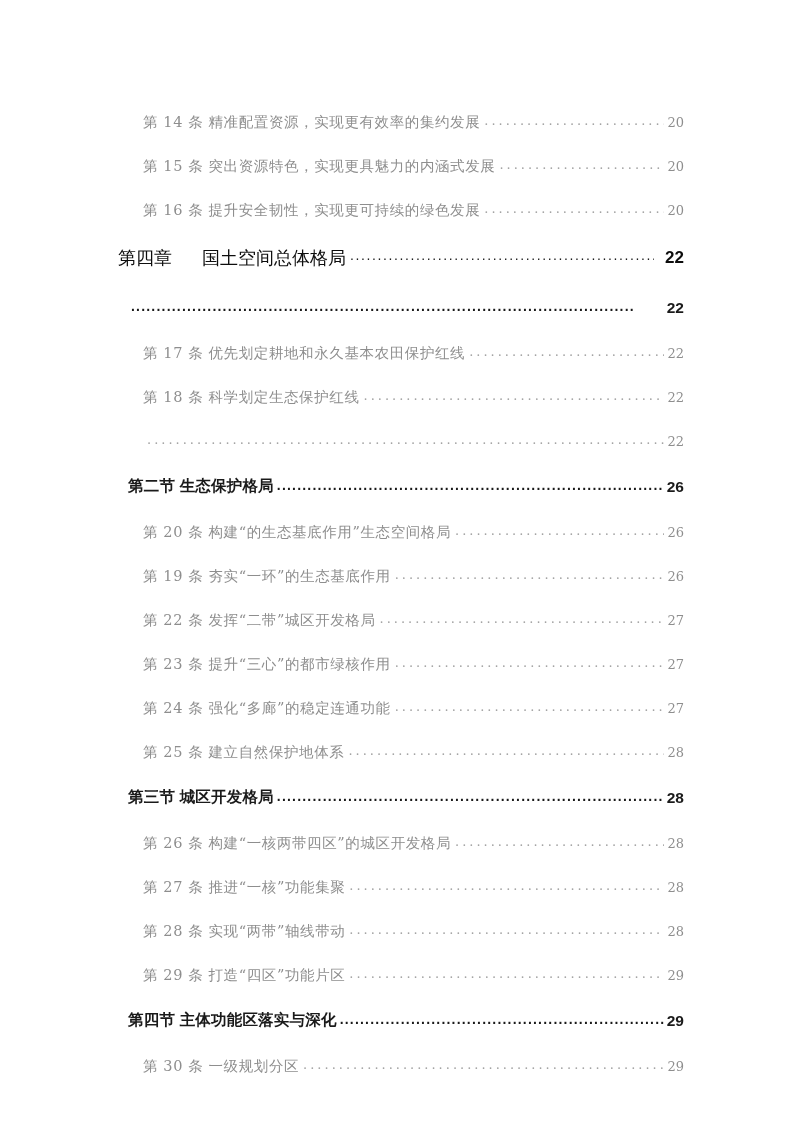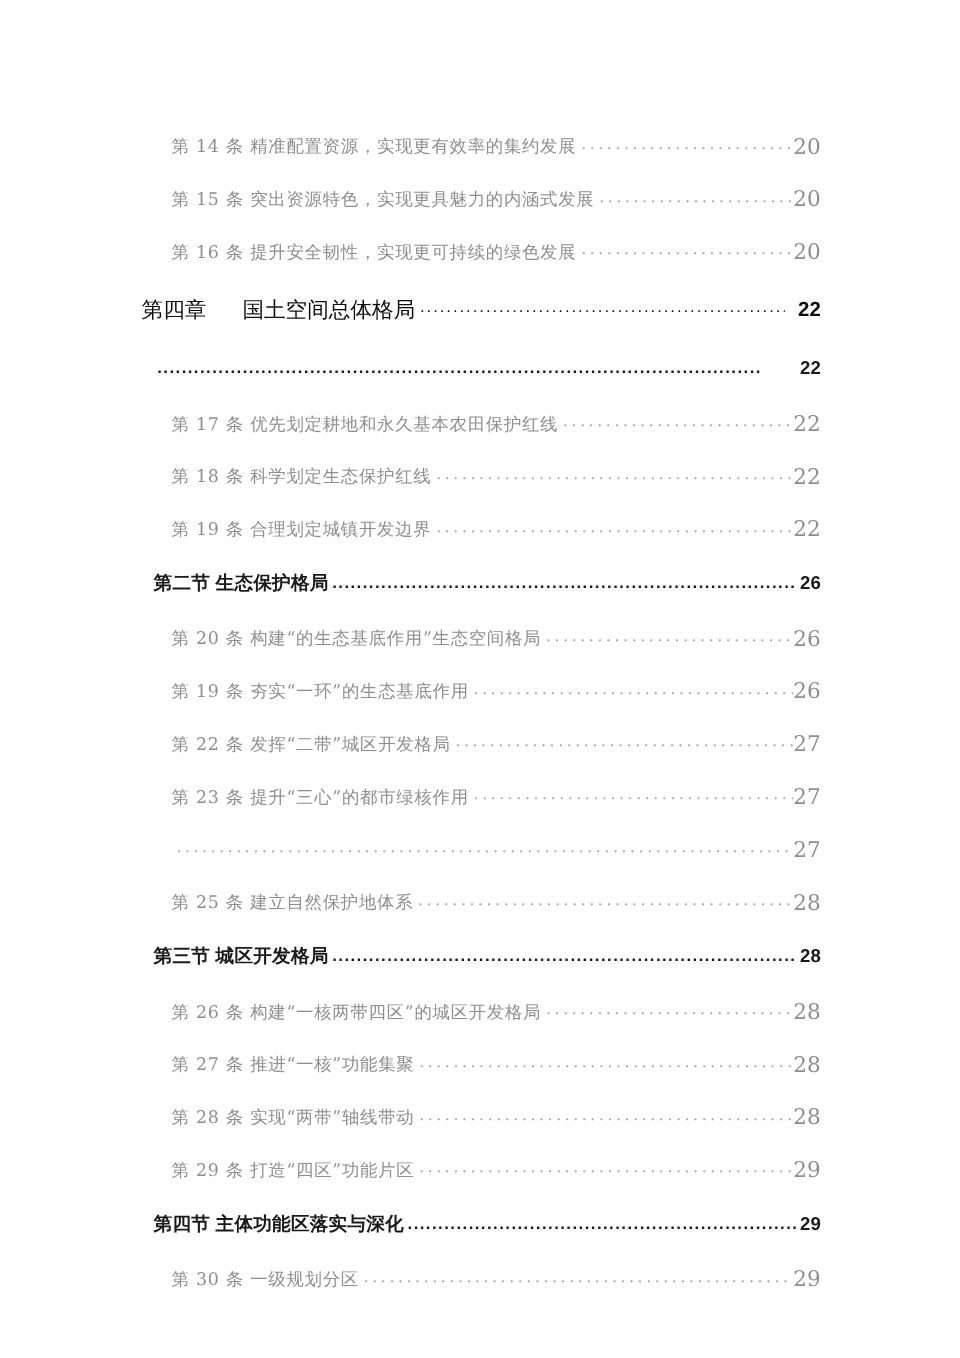--- a/index.html
+++ b/index.html
@@ -59,21 +59,21 @@
   .lvl-article .leader {
     font-size: 13px;
     color: #a3a3a3;
     letter-spacing: 3.0px;
     padding: 0 3px 0 4px;
     position: relative;
     top: -2px;
   }
   .lvl-article .pageno {
     font-family: "DejaVu Serif", "Liberation Serif", serif;
-    font-size: 18px;
+    font-size: 13px;
     color: #8e8e8e;
     min-width: 20px;
   }
 
   
   .lvl-section {
     font-family: "Liberation Sans", "DejaVu Sans", sans-serif;
     font-weight: bold;
     font-size: 15.5px;
     color: #1a1a1a;
@@ -175,21 +175,20 @@
         <span class="label"><span class="num">第 17 条</span> <span class="ttl">优先划定耕地和永久基本农田保护红线</span></span>
         <span class="leader">...................................................................................................</span>
         <span class="pageno">22</span>
       </div>
       <div class="row lvl-article">
         <span class="label"><span class="num">第 18 条</span> <span class="ttl">科学划定生态保护红线</span></span>
         <span class="leader">...................................................................................................</span>
         <span class="pageno">22</span>
       </div>
       <div class="row lvl-article">
-        <span class="label"><span class="num">第 19 条</span> <span class="ttl">合理划定城镇开发边界</span></span>
         <span class="leader">...................................................................................................</span>
         <span class="pageno">22</span>
       </div>
       <div class="row lvl-section">
         <span class="label"><span class="num">第二节</span> <span class="ttl">生态保护格局</span></span>
         <span class="leader">...................................................................................................</span>
         <span class="pageno">26</span>
       </div>
       <div class="row lvl-article">
         <span class="label"><span class="num">第 20 条</span> <span class="ttl">构建“的生态基底作用”生态空间格局</span></span>
@@ -205,20 +204,21 @@
         <span class="label"><span class="num">第 22 条</span> <span class="ttl">发挥“二带”城区开发格局</span></span>
         <span class="leader">...................................................................................................</span>
         <span class="pageno">27</span>
       </div>
       <div class="row lvl-article">
         <span class="label"><span class="num">第 23 条</span> <span class="ttl">提升“三心”的都市绿核作用</span></span>
         <span class="leader">...................................................................................................</span>
         <span class="pageno">27</span>
       </div>
       <div class="row lvl-article">
+        <span class="label"><span class="num">第 24 条</span> <span class="ttl">强化“多廊”的稳定连通功能</span></span>
         <span class="leader">...................................................................................................</span>
         <span class="pageno">27</span>
       </div>
       <div class="row lvl-article">
         <span class="label"><span class="num">第 25 条</span> <span class="ttl">建立自然保护地体系</span></span>
         <span class="leader">...................................................................................................</span>
         <span class="pageno">28</span>
       </div>
       <div class="row lvl-section">
         <span class="label"><span class="num">第三节</span> <span class="ttl">城区开发格局</span></span>

